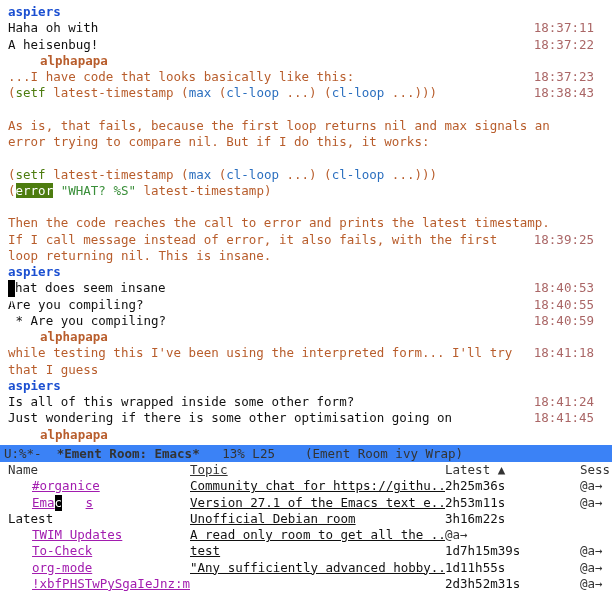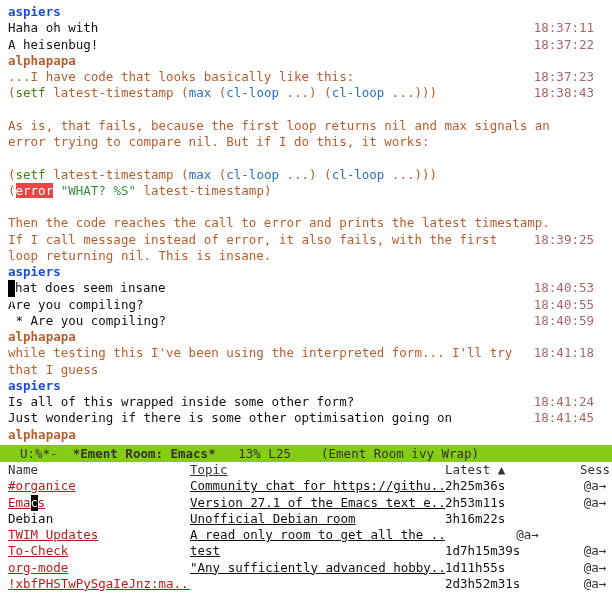--- a/index.html
+++ b/index.html
@@ -5,41 +5,41 @@
   * { margin: 0; padding: 0; box-sizing: border-box; }
   html, body { width: 612px; height: 600px; overflow: hidden; }
   body { font-family: "DejaVu Sans Mono", "Menlo", "Consolas", monospace; font-size: 12.5px; line-height: 1.3; background: #fff; color: #111; }
   
   .buffer-main { height: 445px; overflow: hidden; padding: 4px 16px 0 8px; }
   .right-ts { color: #a66; text-align: right; white-space: nowrap; padding-right:2px; }
   .line { display: flex; }
   .line .content { flex: 1; white-space: pre-wrap; word-break: break-word; }
   
   .nick-aspiers { color: #1b4fd1; font-weight: bold; }
-  .nick-alphapapa { color: #b85d2c; font-weight: bold; }
+  .nick-alphapapa { color: #b85d2c; font-weight: bold; margin-left: 32px; }
   .alphatext { color: #b85d2c; }
   .code-default { color: #b85d2c; }
   .code-kw { color: #4d7c0f; }
   .code-builtin { color: #2b6fbf; }
-  .hl-error { background: #ef4444; color: #fff; }
+  .hl-error { background: #4d7c0f; color: #fff; }
   .code-str { color: #3a8f3a; }
   .cursor-block { display:inline-block; width:7px; background:#000; position:relative; }
   .cursor-block::after { content: attr(data-ch); color:#fff; position:absolute; left:0; }
   
-  .modeline { background: #84cc16; color: #333; font-size: 12.5px; padding: 1px 20px; height: 17px; overflow:hidden; white-space: pre; }
+  .modeline { background: #3b82f6; color: #333; font-size: 12.5px; padding: 1px 4px; height: 17px; overflow:hidden; white-space: pre; }
   .modeline .bold { font-weight: bold; }
   
   .rooms { height: 148px; overflow: hidden; font-size: 12.5px; }
   .rooms-header, .rooms-row { display: flex; padding: 0 2px 0 8px; }
   .rooms-header { color: #333; }
   .col-name { width: 182px; overflow:hidden; white-space:nowrap; }
   .col-topic { width: 255px; overflow:hidden; white-space:nowrap;text-decoration:underline; }
   .col-latest { width: 135px; overflow:hidden; white-space:nowrap; }
-  .col-sess { flex:1; overflow:hidden; white-space:nowrap; text-align:center; }
-  .rooms-row .col-name a { color: #b91c1c; text-decoration: underline; }
+  .col-sess { flex:1; overflow:hidden; white-space:nowrap; text-align:left; }
+  .rooms-row .col-name a { color: #a21caf; text-decoration: underline; margin-left: 24px; }
   .rooms-row .col-sess { color: #333; }
   .minimal { color:#ccc; text-align:right; padding-right:2px; font-size:12.5px;}
 </style>
 </head>
 <body>
 
 <div class="buffer-main" id="buffer-main">
     <div class="line">
       <div class="content"><span class="nick-aspiers">aspiers</span></div>
       <div class="right-ts"></div>
@@ -158,21 +158,21 @@
         <div class="col-latest">2h25m36s</div>
         <div class="col-sess">@a→</div>
       </div>
       <div class="rooms-row">
         <div class="col-name"><a href="#">Ema</a><span class="cursor-block" data-ch="c">&nbsp;</span><a href="#">s</a></div>
         <div class="col-topic">Version 27.1 of the Emacs text e...</div>
         <div class="col-latest">2h53m11s</div>
         <div class="col-sess">@a→</div>
       </div>
       <div class="rooms-row">
-        <div class="col-name">Debian</div>
+        <div class="col-name">Latest</div>
         <div class="col-topic">Unofficial Debian room</div>
         <div class="col-latest">3h16m22s</div>
         <div class="col-sess"></div>
       </div>
       <div class="rooms-row">
         <div class="col-name"><a href="#">TWIM Updates</a></div>
         <div class="col-topic">A read only room to get all the ...</div>
         <div class="col-sess">@a→</div>
       </div>
       <div class="rooms-row">

